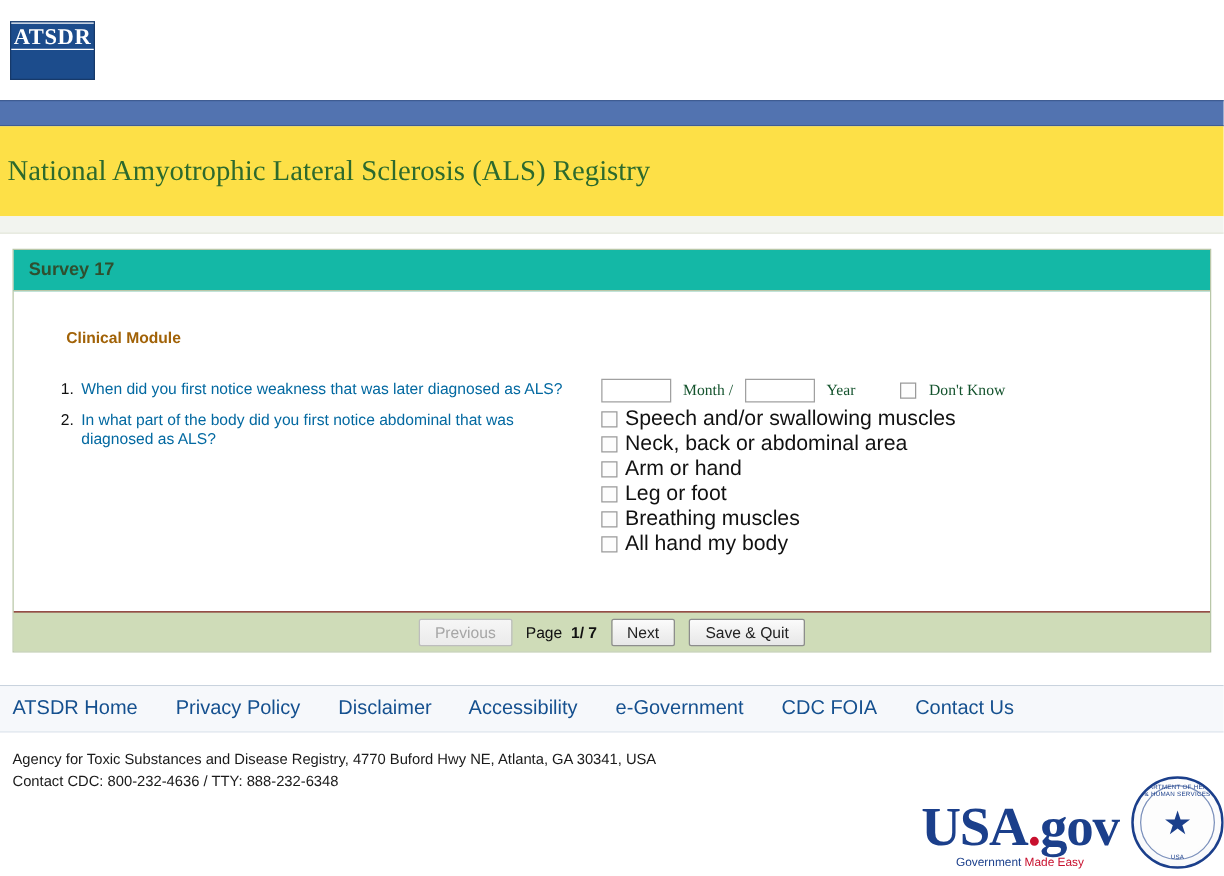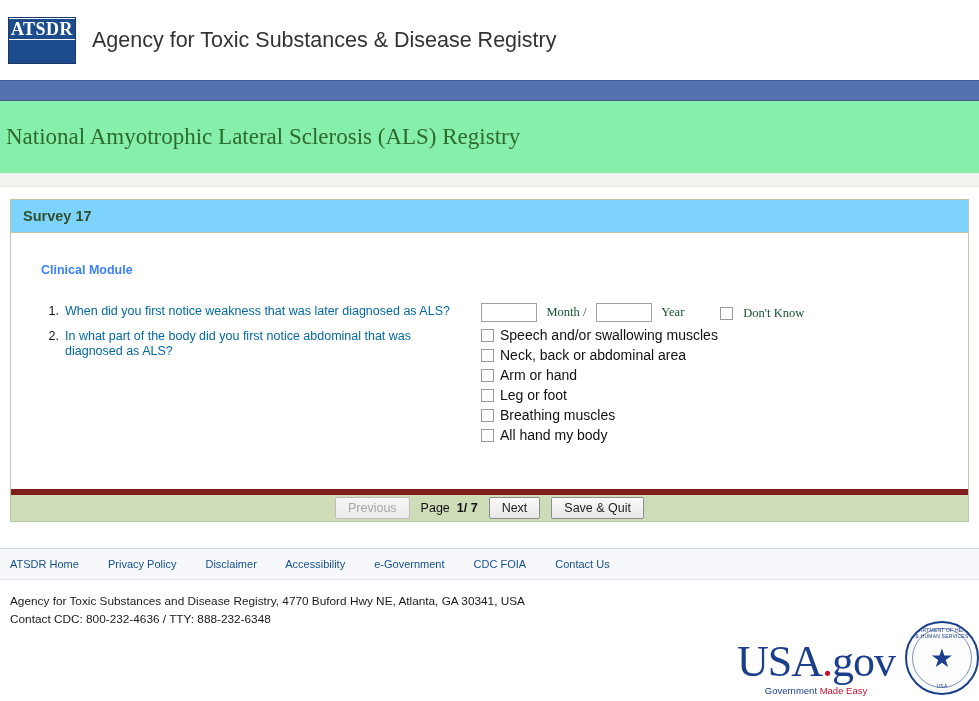--- a/index.html
+++ b/index.html
@@ -51,21 +51,21 @@
     white-space: nowrap;
   }
   .blue-bar {
     height: 21px;
     background: #5273b0;
     border-top: 1px solid #3f5c92;
     border-bottom: 1px solid #3f5c92;
   }
   .site-title-band {
     height: 72px;
-    background: #86efac;
+    background: #fde047;
     display: flex;
     align-items: center;
     padding-left: 6px;
   }
   .site-title {
     font-size: 23px;
     color: #2d6a2d;
     font-family: "Liberation Serif", serif;
     font-weight: normal;
   }
@@ -75,36 +75,36 @@
     border-bottom: 1px solid #e3e7dc;
   }
 
   
   .panel {
     margin: 12px 10px 0 10px;
     border: 1px solid #b9c7a8;
     background: #ffffff;
   }
   .panel-header {
-    background: #7dd3fc;
+    background: #14b8a6;
     border-bottom: 1px solid #b9c7a8;
     padding: 8px 12px;
     font-size: 14.5px;
     font-weight: bold;
     color: #2f4f2f;
   }
   .panel-body {
     padding: 22px 30px 0 30px;
     min-height: 240px;
   }
   .module-title {
     font-size: 12.5px;
     font-weight: bold;
-    color: #3b82f6;
-    margin: 8px 0 26px 0;
+    color: #a16207;
+    margin: 8px 0 26px 12px;
   }
 
   .q-row {
     display: flex;
     align-items: flex-start;
     margin-bottom: 6px;
   }
   .q-num {
     width: 18px;
     text-align: right;
@@ -147,31 +147,31 @@
     display: inline-block;
     vertical-align: -2px;
     margin: 0 6px 0 0;
   }
   .dk-wrap {
     display: inline-block;
     margin-left: 26px;
     vertical-align: middle;
   }
   .opt {
-    font-size: 14px;
+    font-size: 17px;
     color: #111;
     margin-bottom: 6px;
     line-height: 14px;
     white-space: nowrap;
   }
 
   
   .navbar {
     background: #cfdcb8;
-    border-top: 6px solid #7f1d1d;
+    border-top: 1px solid #7f1d1d;
     height: 32px;
     display: flex;
     align-items: center;
     justify-content: center;
     gap: 11px;
     margin-top: 16px;
   }
   .btn {
     font-family: "Liberation Sans", sans-serif;
     font-size: 12.5px;
@@ -194,21 +194,21 @@
   .page-ind b { font-weight: bold; }
 
   
   .footer-sep {
     margin-top: 26px;
     border-top: 1px solid #c9d3de;
   }
   .footer-links {
     background: #f6f8fb;
     padding: 9px 10px;
-    font-size: 11px;
+    font-size: 16px;
     border-bottom: 1px solid #dfe6ee;
   }
   .footer-links a {
     color: #15508f;
     text-decoration: none;
     margin-right: 26px;
   }
   .footer-text {
     padding: 12px 10px 0 10px;
     font-size: 11.8px;
@@ -225,21 +225,21 @@
     gap: 6px;
   }
   .usagov {
     font-family: "Liberation Serif", serif;
     line-height: 1;
     text-align: center;
     padding-right: 4px;
   }
   .usagov .big {
     font-size: 44px;
-    font-weight: normal;
+    font-weight: bold;
     letter-spacing: -1px;
   }
   .usagov .usa { color: #1b3f8b; }
   .usagov .dot { color: #c8102e; }
   .usagov .gov { color: #1b3f8b; }
   .usagov .tag {
     font-size: 9.5px;
     font-family: "Liberation Sans", sans-serif;
     margin-top: 2px;
   }
@@ -291,21 +291,20 @@
 </style>
 </head>
 <body>
 
 <div id="page">
 
   <div class="masthead">
     <div class="logo">
       <span class="logo-inner">ATSDR</span>
     </div>
-    <div class="agency-title">Agency for Toxic Substances &amp; Disease Registry</div>
   </div>
 
   <div class="blue-bar"></div>
 
   <div class="site-title-band">
     <h1 class="site-title">National Amyotrophic Lateral Sclerosis (ALS) Registry</h1>
   </div>
 
   <div class="thin-rule"></div>
 

